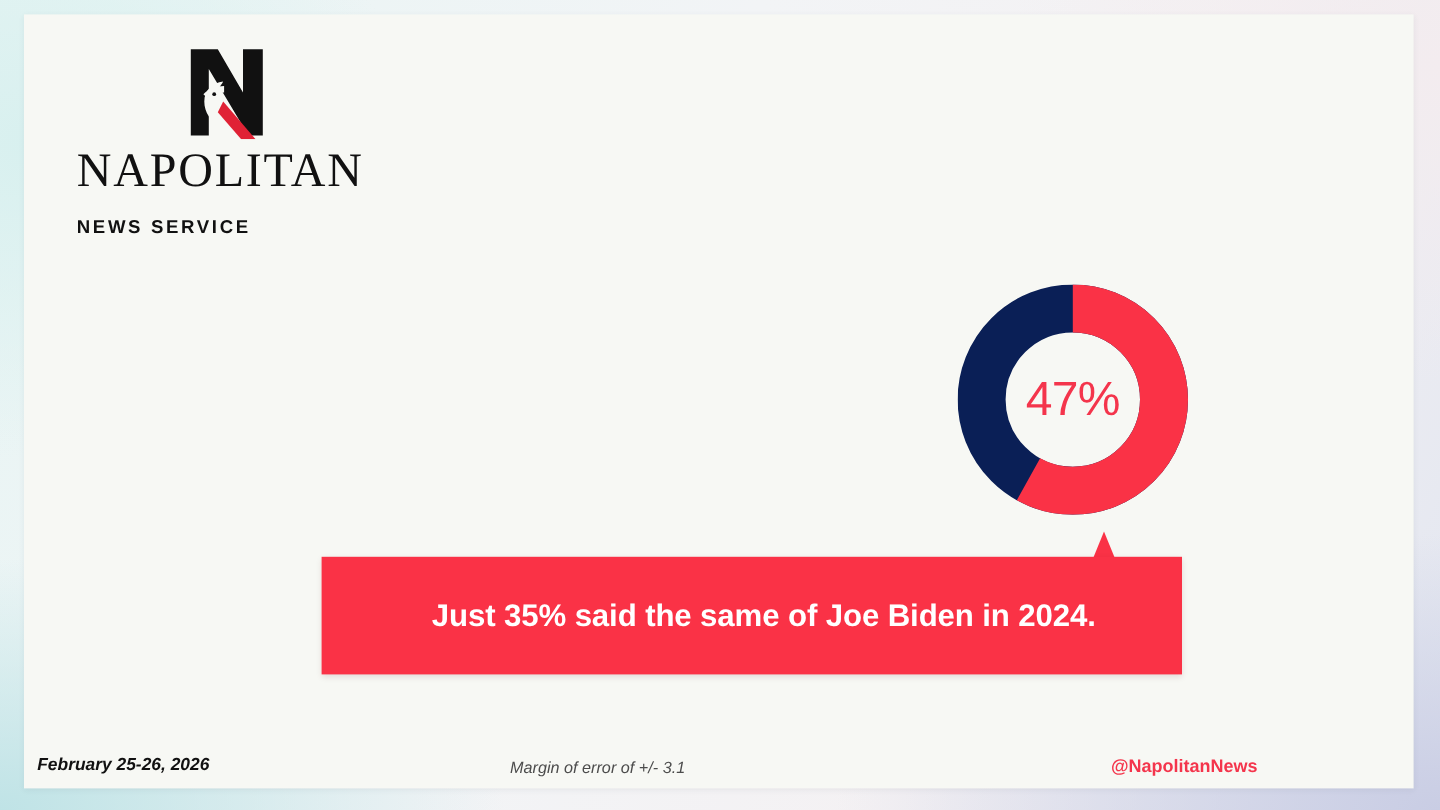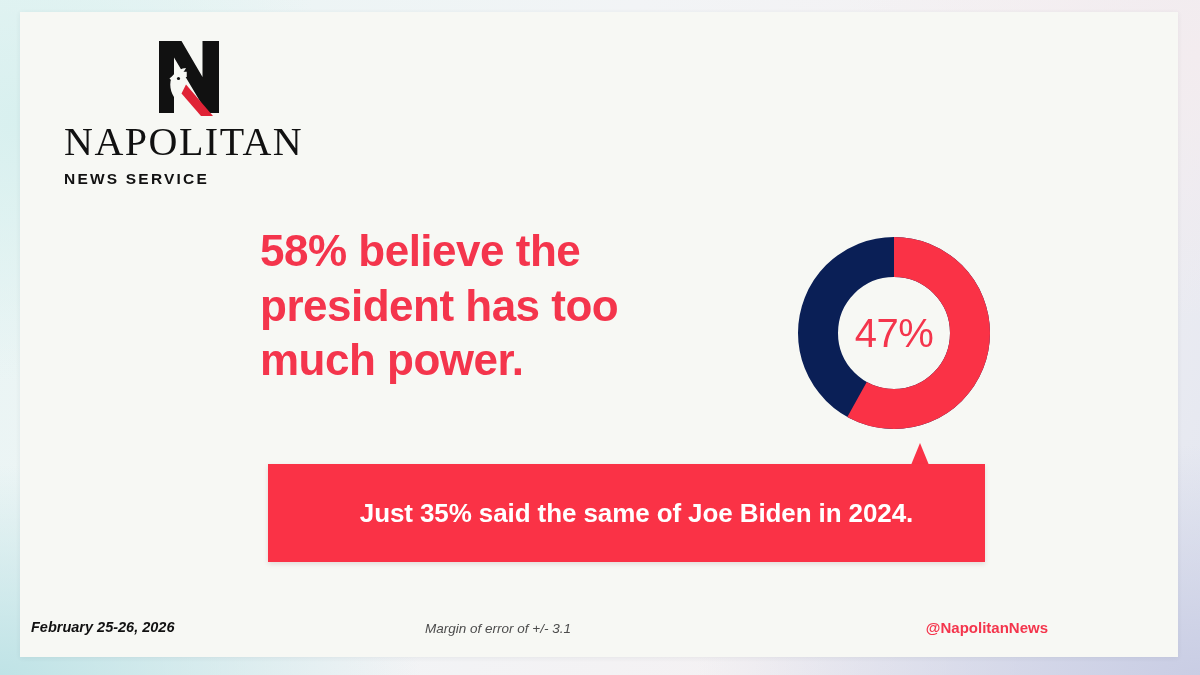--- a/index.html
+++ b/index.html
@@ -59,21 +59,21 @@
     color: #111111;
     line-height: 1;
     font-weight: 400;
   }
   .logo-sub {
     font-family: "Liberation Sans", sans-serif;
     font-size: 15.5px;
     font-weight: bold;
     letter-spacing: 2.2px;
     color: #111111;
-    margin-top: 8px;
+    margin-top: 19px;
   }
 
   
   .headline {
     position: absolute;
     left: 356px;
     top: 58px;
     width: 790px;
     font-size: 31px;
     font-weight: bold;
@@ -144,21 +144,21 @@
     width: 0; height: 0;
     border-left: 9px solid transparent;
     border-right: 9px solid transparent;
     border-bottom: 22px solid #fa3246;
   }
 
   
   .footer {
     position: absolute;
     left: 0;
-    bottom: 16px;
+    bottom: 5px;
     width: 1046px;
     height: 22px;
   }
   .footer-date {
     position: absolute;
     left: 11px;
     top: 0;
     font-size: 14.5px;
     font-weight: bold;
     font-style: italic;
@@ -196,21 +196,20 @@
         <path d="M46 40 C34 41 25 50 25 62 C25 74 32 84 44 92 L44 72 C38 66 36 58 40 50 C42 46 45 42 46 40 Z" fill="#f7f8f4"></path>
         <path d="M24 54 C30 48 38 45 47 45 L47 52 C40 52 33 54 28 58 Z" fill="#f7f8f4"></path>
         <circle cx="36" cy="54" r="2.1" fill="#111111"></circle>
         <path d="M46 62 L82 104 L66 104 L40 74 Z" fill="#e02235"></path>
       </svg>
       <div class="logo-word">NAPOLITAN</div>
       <div class="logo-sub">NEWS SERVICE</div>
     </div>
 
 
-    <div class="statement">58% believe the president has too much power.</div>
 
     <div class="donut-wrap">
       <svg width="192" height="192" viewBox="0 0 192 192">
 
         <circle cx="96" cy="96" r="76" fill="none" stroke="#0a1f56" stroke-width="40"></circle>
 
         <circle cx="96" cy="96" r="76" fill="none" stroke="#fa3246" stroke-width="40" stroke-dasharray="276.96 200.56" transform="rotate(-90 96 96)"></circle>
       </svg>
       <div class="donut-label">47%</div>
     </div>

